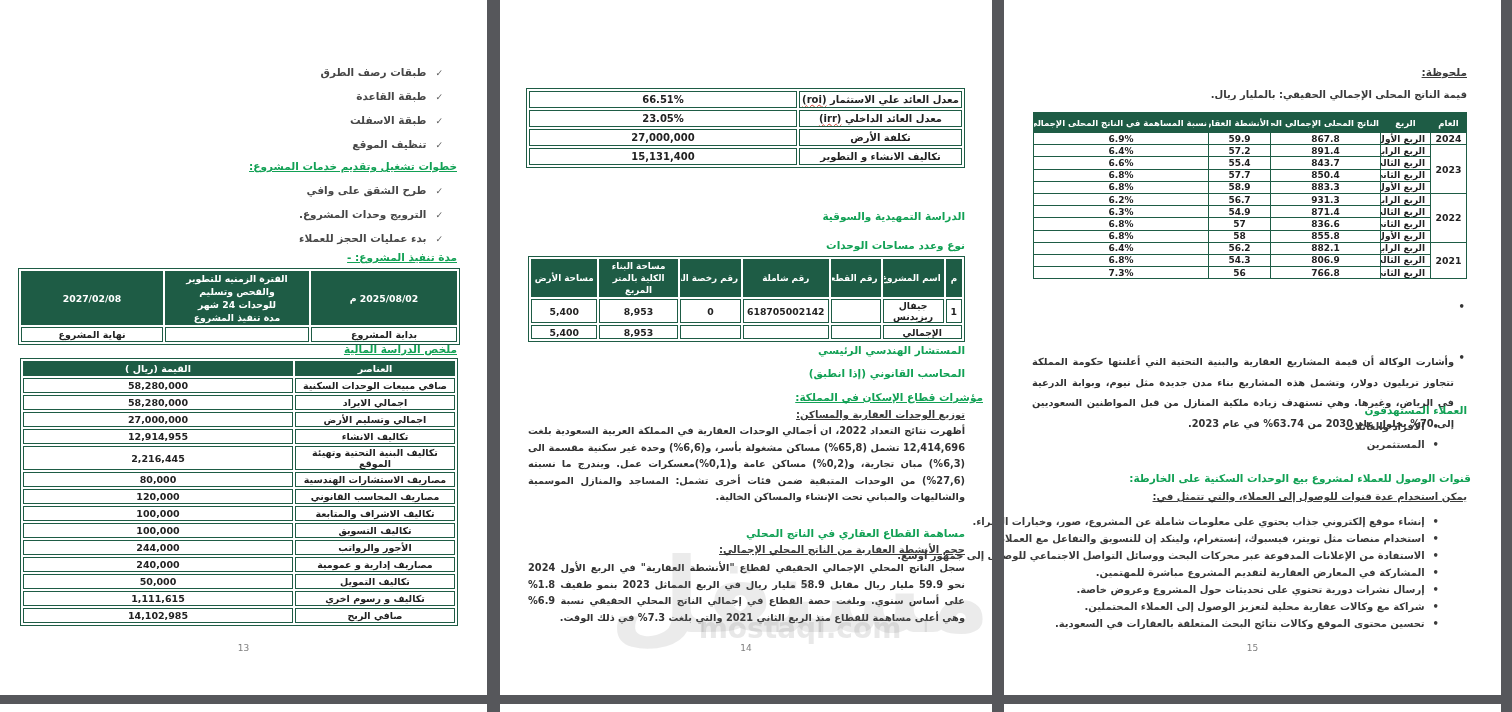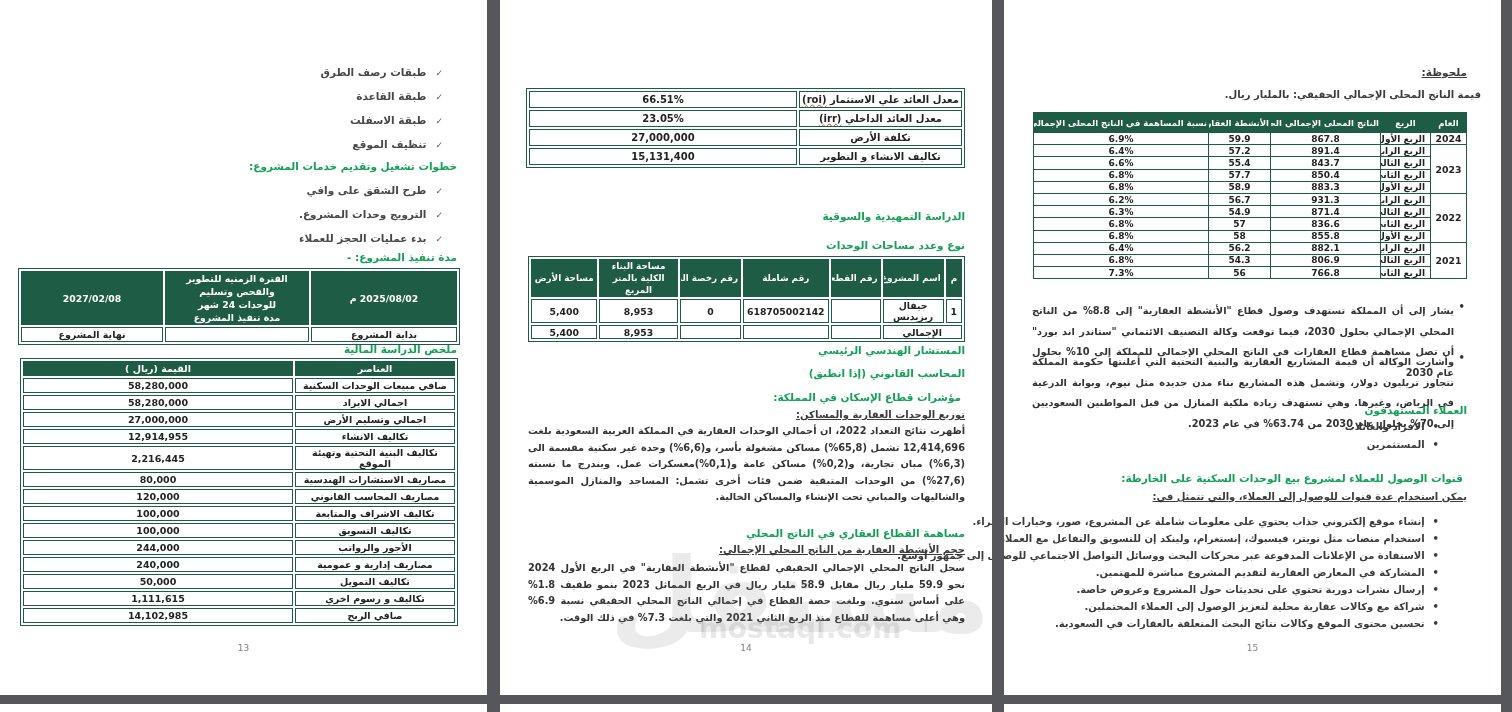--- a/index.html
+++ b/index.html
@@ -6,21 +6,21 @@
   body{
     width:1512px;height:712px;position:relative;overflow:hidden;
     background:#ffffff;
     font-family:"DejaVu Sans", sans-serif;
   }
   .page{position:absolute;top:0;height:695px;background:#fff;}
   .gv{position:absolute;top:0;height:712px;background:#56575b;}
   .gh{position:absolute;left:0;top:695px;width:1512px;height:9px;background:#56575b;}
 
   .ghead{position:absolute;color:#12a155;font-weight:700;font-size:10.5px;white-space:nowrap;}
-  .u{text-align:right;}
+  .u{text-decoration:underline;text-align:right;}
   .bhead{position:absolute;color:#3a3a3a;font-weight:700;font-size:10px;text-decoration:underline;white-space:nowrap;}
   .btext{position:absolute;color:#3a3a3a;font-weight:700;font-size:10px;white-space:nowrap;}
 
   .chk{position:absolute;display:flex;gap:9px;align-items:baseline;
        font-size:10.5px;font-weight:700;color:#474747;white-space:nowrap;}
   .tick{font-size:9px;color:#5a5a5a;}
 
   .para{position:absolute;font-size:9.8px;font-weight:700;color:#333;
         line-height:16.5px;text-align:justify;}
   .bpara{line-height:20.5px;}
@@ -256,37 +256,37 @@
       <td></td>
       <td></td>
       <td>8,953</td>
       <td>5,400</td>
     </tr>
   </tbody>
     </table>
 
   <div class="ghead" style="top:344px;right:27px;">المستشار الهندسي الرئيسي</div>
   <div class="ghead" style="top:367px;right:27px;">المحاسب القانوني (إذا انطبق)</div>
-  <div class="ghead u" style="top:391px;right:31px;">مؤشرات قطاع الإسكان في المملكة:</div>
+  <div class="ghead u" style="top:391px;right:9px;">مؤشرات قطاع الإسكان في المملكة:</div>
   <div class="bhead" style="top:409px;right:27px;">توزيع الوحدات العقارية والمساكن:</div>
 
   <div class="para" style="top:423px;right:27px;left:28px;">أظهرت نتائج التعداد 2022، ان أجمالي الوحدات العقارية في المملكة العربية السعودية بلغت 12,414,696 تشمل (65,8%) مساكن مشغولة بأسر، و(6,6%) وحدة غير سكنية مقسمة الى (6,3%) مبان تجارية، و(0,2%) مساكن عامة و(0,1%)معسكرات عمل. ويندرج ما نسبته (27,6%) من الوحدات المتبقية ضمن فئات أخرى تشمل: المساجد والمنازل الموسمية والشاليهات والمباني تحت الإنشاء والمساكن الخالية.</div>
 
   <div class="ghead" style="top:527px;right:27px;">مساهمة القطاع العقاري في الناتج المحلي</div>
   <div class="bhead" style="top:544px;right:27px;">حجم الأنشطة العقارية من الناتج المحلي الإجمالي:</div>
 
   <div class="para" style="top:560px;right:27px;left:28px;">سجل الناتج المحلي الإجمالي الحقيقي لقطاع "الأنشطة العقارية" في الربع الأول 2024 نحو 59.9 مليار ريال مقابل 58.9 مليار ريال في الربع المماثل 2023 بنمو طفيف 1.8% على أساس سنوي. وبلغت حصة القطاع في إجمالي الناتج المحلي الحقيقي نسبة 6.9% وهي أعلى مساهمة للقطاع منذ الربع الثاني 2021 والتي بلغت 7.3% في ذلك الوقت.</div>
 
   <div class="pagenum">14</div>
 </div>
 
 <div class="page" style="left:1004px;width:497px;" dir="rtl">
 
   <div class="bhead" style="top:66px;right:34px;font-size:10.5px;">ملحوظة:</div>
-  <div class="btext" style="top:89px;right:20px;">قيمة الناتج المحلى الإجمالي الحقيقي: بالمليار ريال.</div>
+  <div class="btext" style="top:89px;right:34px;">قيمة الناتج المحلى الإجمالي الحقيقي: بالمليار ريال.</div>
 
   <table class="gdp" dir="rtl" style="right:34px;top:112px;width:433px;">
     <colgroup>
         <col style="width:36px">
         <col style="width:50px">
         <col style="width:110px">
         <col style="width:62px">
         <col style="width:175px">
       </colgroup>
     <thead>
@@ -372,37 +372,36 @@
       <tr>
           <td class="qr">الربع الثاني</td>
           <td>766.8</td>
           <td>56</td>
           <td>7.3%</td>
         </tr>
     </tbody>
   </table>
 
   <span class="bmark" style="top:301px;right:36px;">•</span>
-  <div class="para bpara" style="top:301px;right:47px;left:28px;">يشار إلى أن المملكة تستهدف وصول قطاع "الأنشطة العقارية" إلى 8.8% من الناتج المحلي الإجمالي بحلول 2030، فيما توقعت وكالة التصنيف الائتماني "ستاندر اند بورد" أن تصل مساهمة قطاع العقارات في الناتج المحلي الإجمالي للمملكة إلى 10% بحلول عام 2030</div>
 
   <span class="bmark" style="top:352px;right:36px;">•</span>
   <div class="para bpara" style="top:352px;right:47px;left:28px;">وأشارت الوكالة أن قيمة المشاريع العقارية والبنية التحتية التي أعلنتها حكومة المملكة تتجاوز تريليون دولار، وتشمل هذه المشاريع بناء مدن جديدة مثل نيوم، وبوابة الدرعية في الرياض، وغيرها. وهي تستهدف زيادة ملكية المنازل من قبل المواطنين السعوديين إلى 70% بحلول عام 2030 من 63.74% في عام 2023.</div>
 
   <div class="ghead" style="top:404px;right:34px;text-align:center;">العملاء المستهدفون</div>
 
   <div class="bline" style="top:421px;right:62px;">
       <span>•</span>
       <span>الافراد والعائلات</span>
     </div>
   <div class="bline" style="top:439px;right:62px;">
       <span>•</span>
       <span>المستثمرين</span>
     </div>
 
-  <div class="ghead" style="top:472px;right:38px;">قنوات الوصول للعملاء لمشروع بيع الوحدات السكنية على الخارطة:</div>
+  <div class="ghead" style="top:472px;right:30px;">قنوات الوصول للعملاء لمشروع بيع الوحدات السكنية على الخارطة:</div>
   <div class="bhead" style="top:491px;right:34px;">يمكن استخدام عدة قنوات للوصول إلى العملاء، والتي تتمثل في:</div>
 
   <div class="bline" style="top:516px;right:62px;">
       <span>•</span>
       <span>إنشاء موقع إلكتروني جذاب يحتوي على معلومات شاملة عن المشروع، صور، وخيارات الشراء.</span>
     </div>
   <div class="bline" style="top:533px;right:62px;">
       <span>•</span>
       <span>استخدام منصات مثل تويتر، فيسبوك، إنستغرام، ولينكد إن للتسويق والتفاعل مع العملاء.</span>
     </div>

